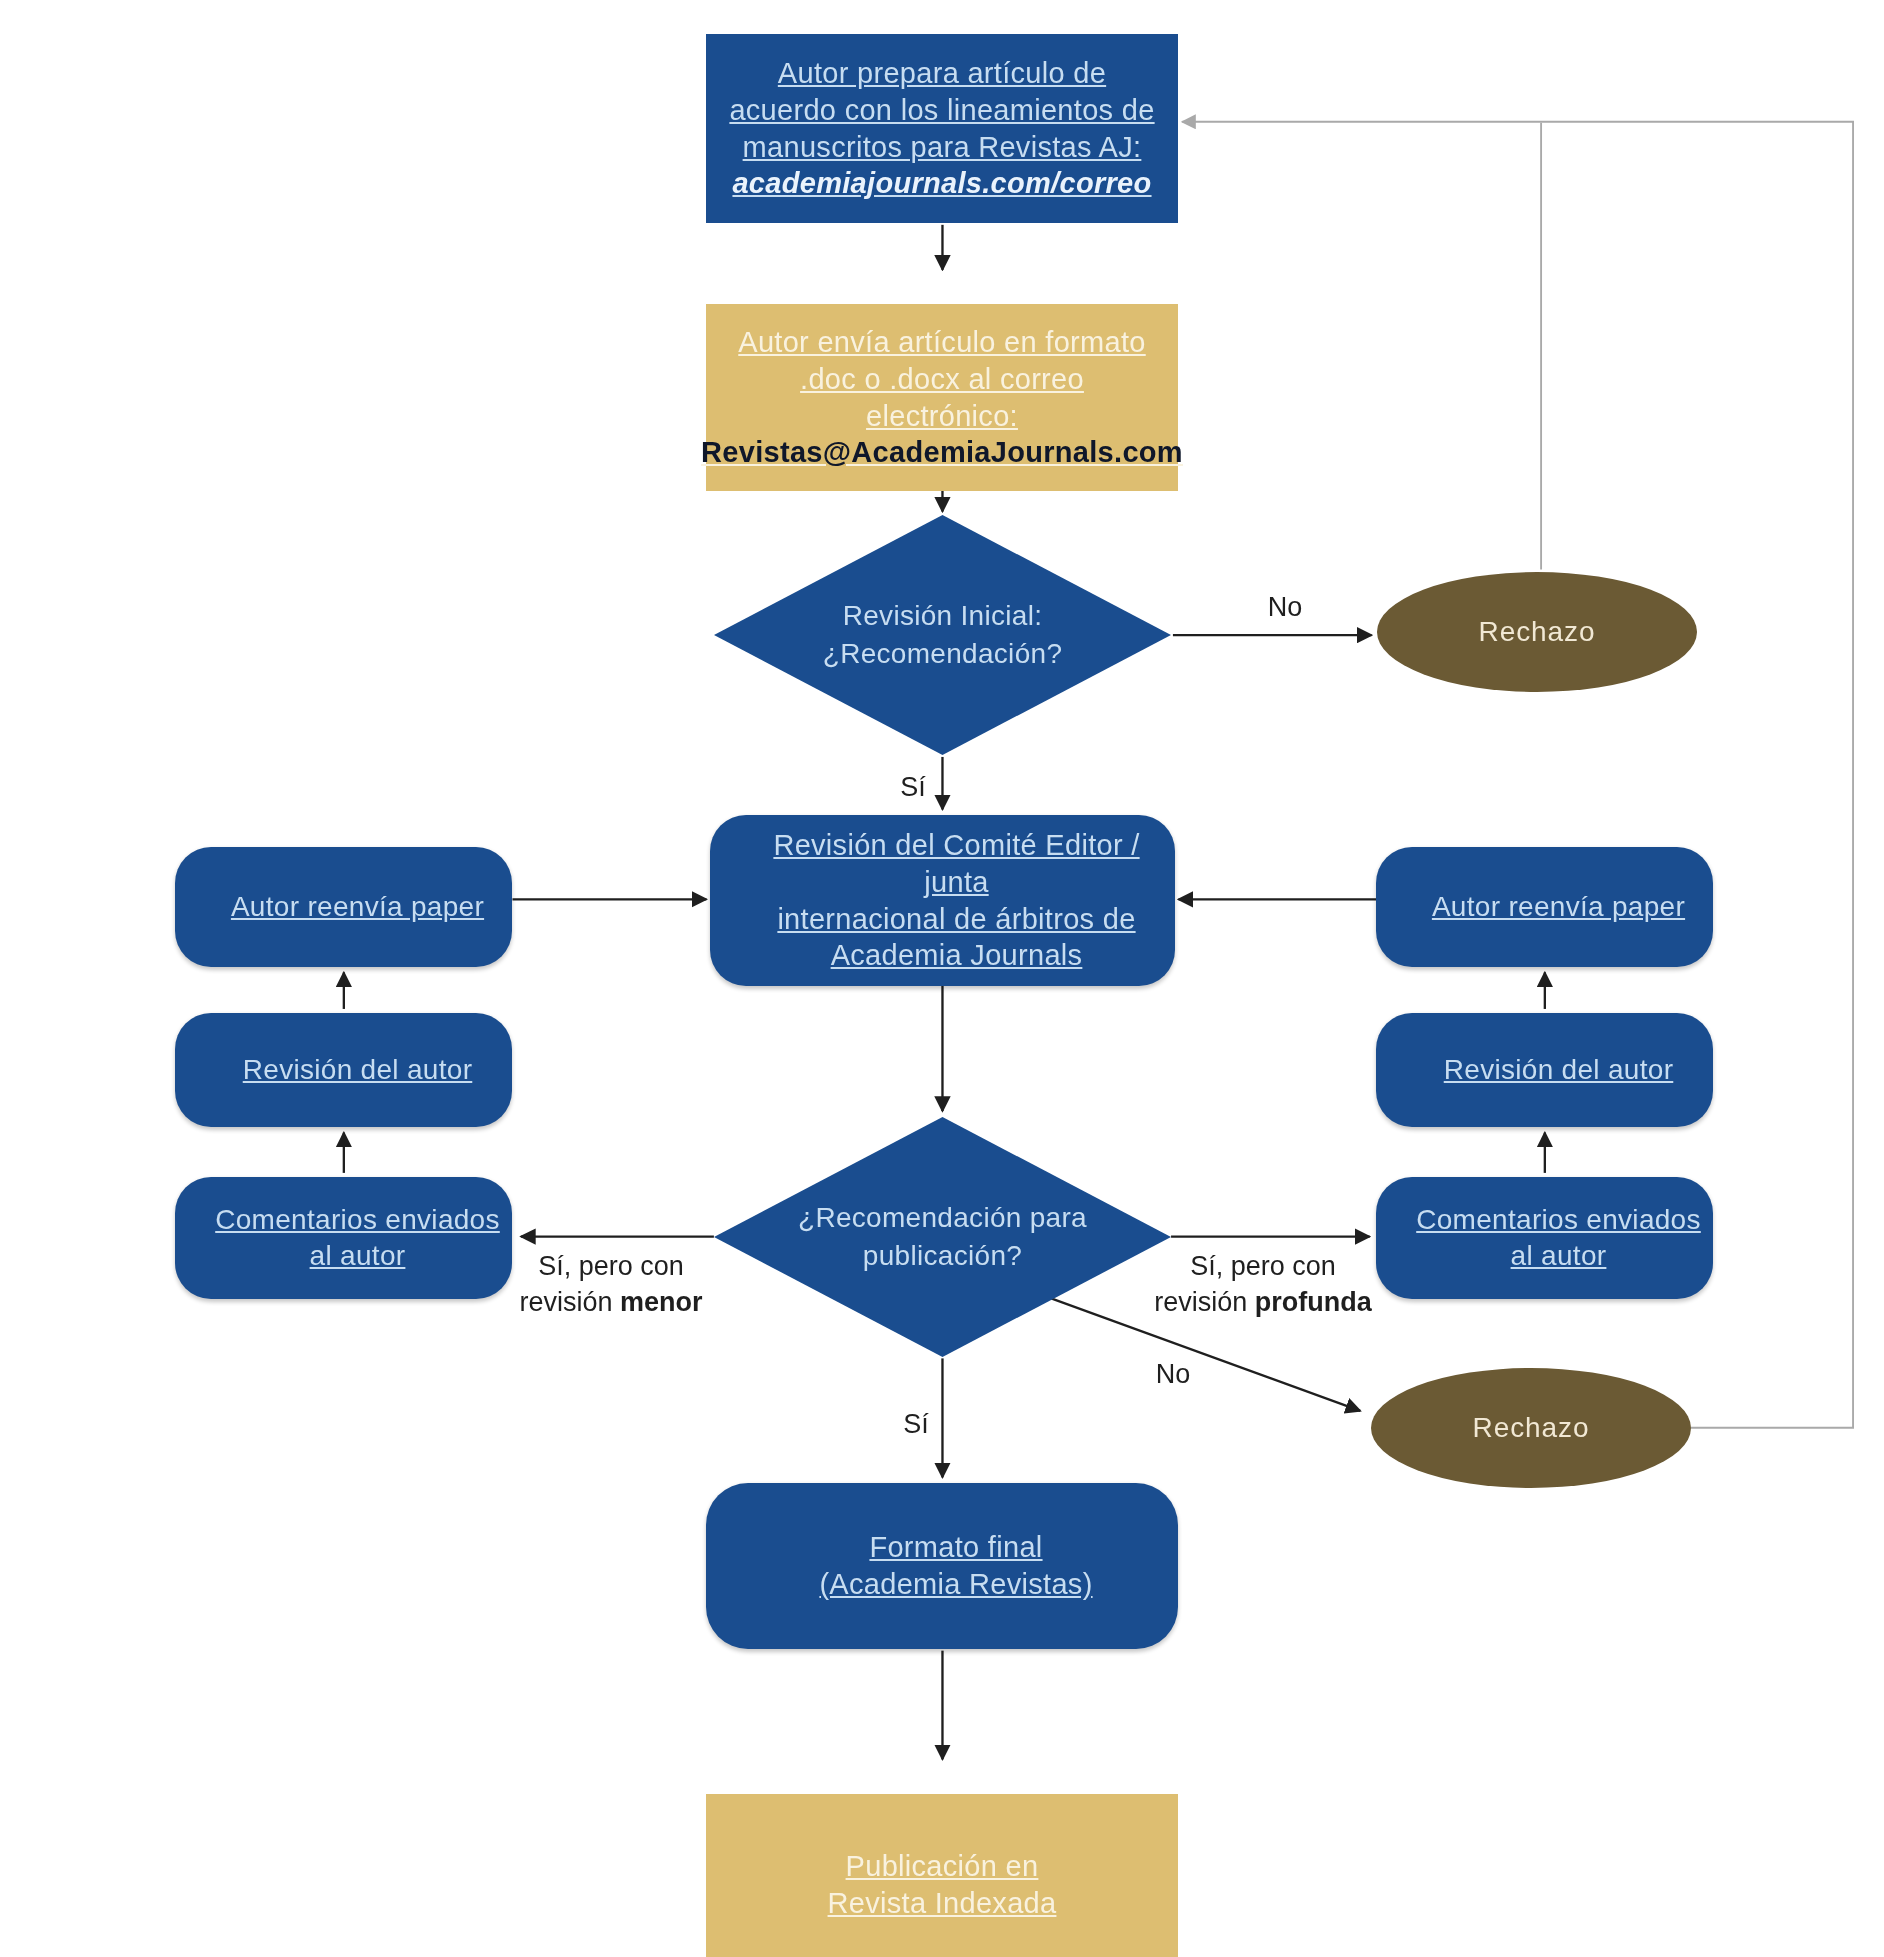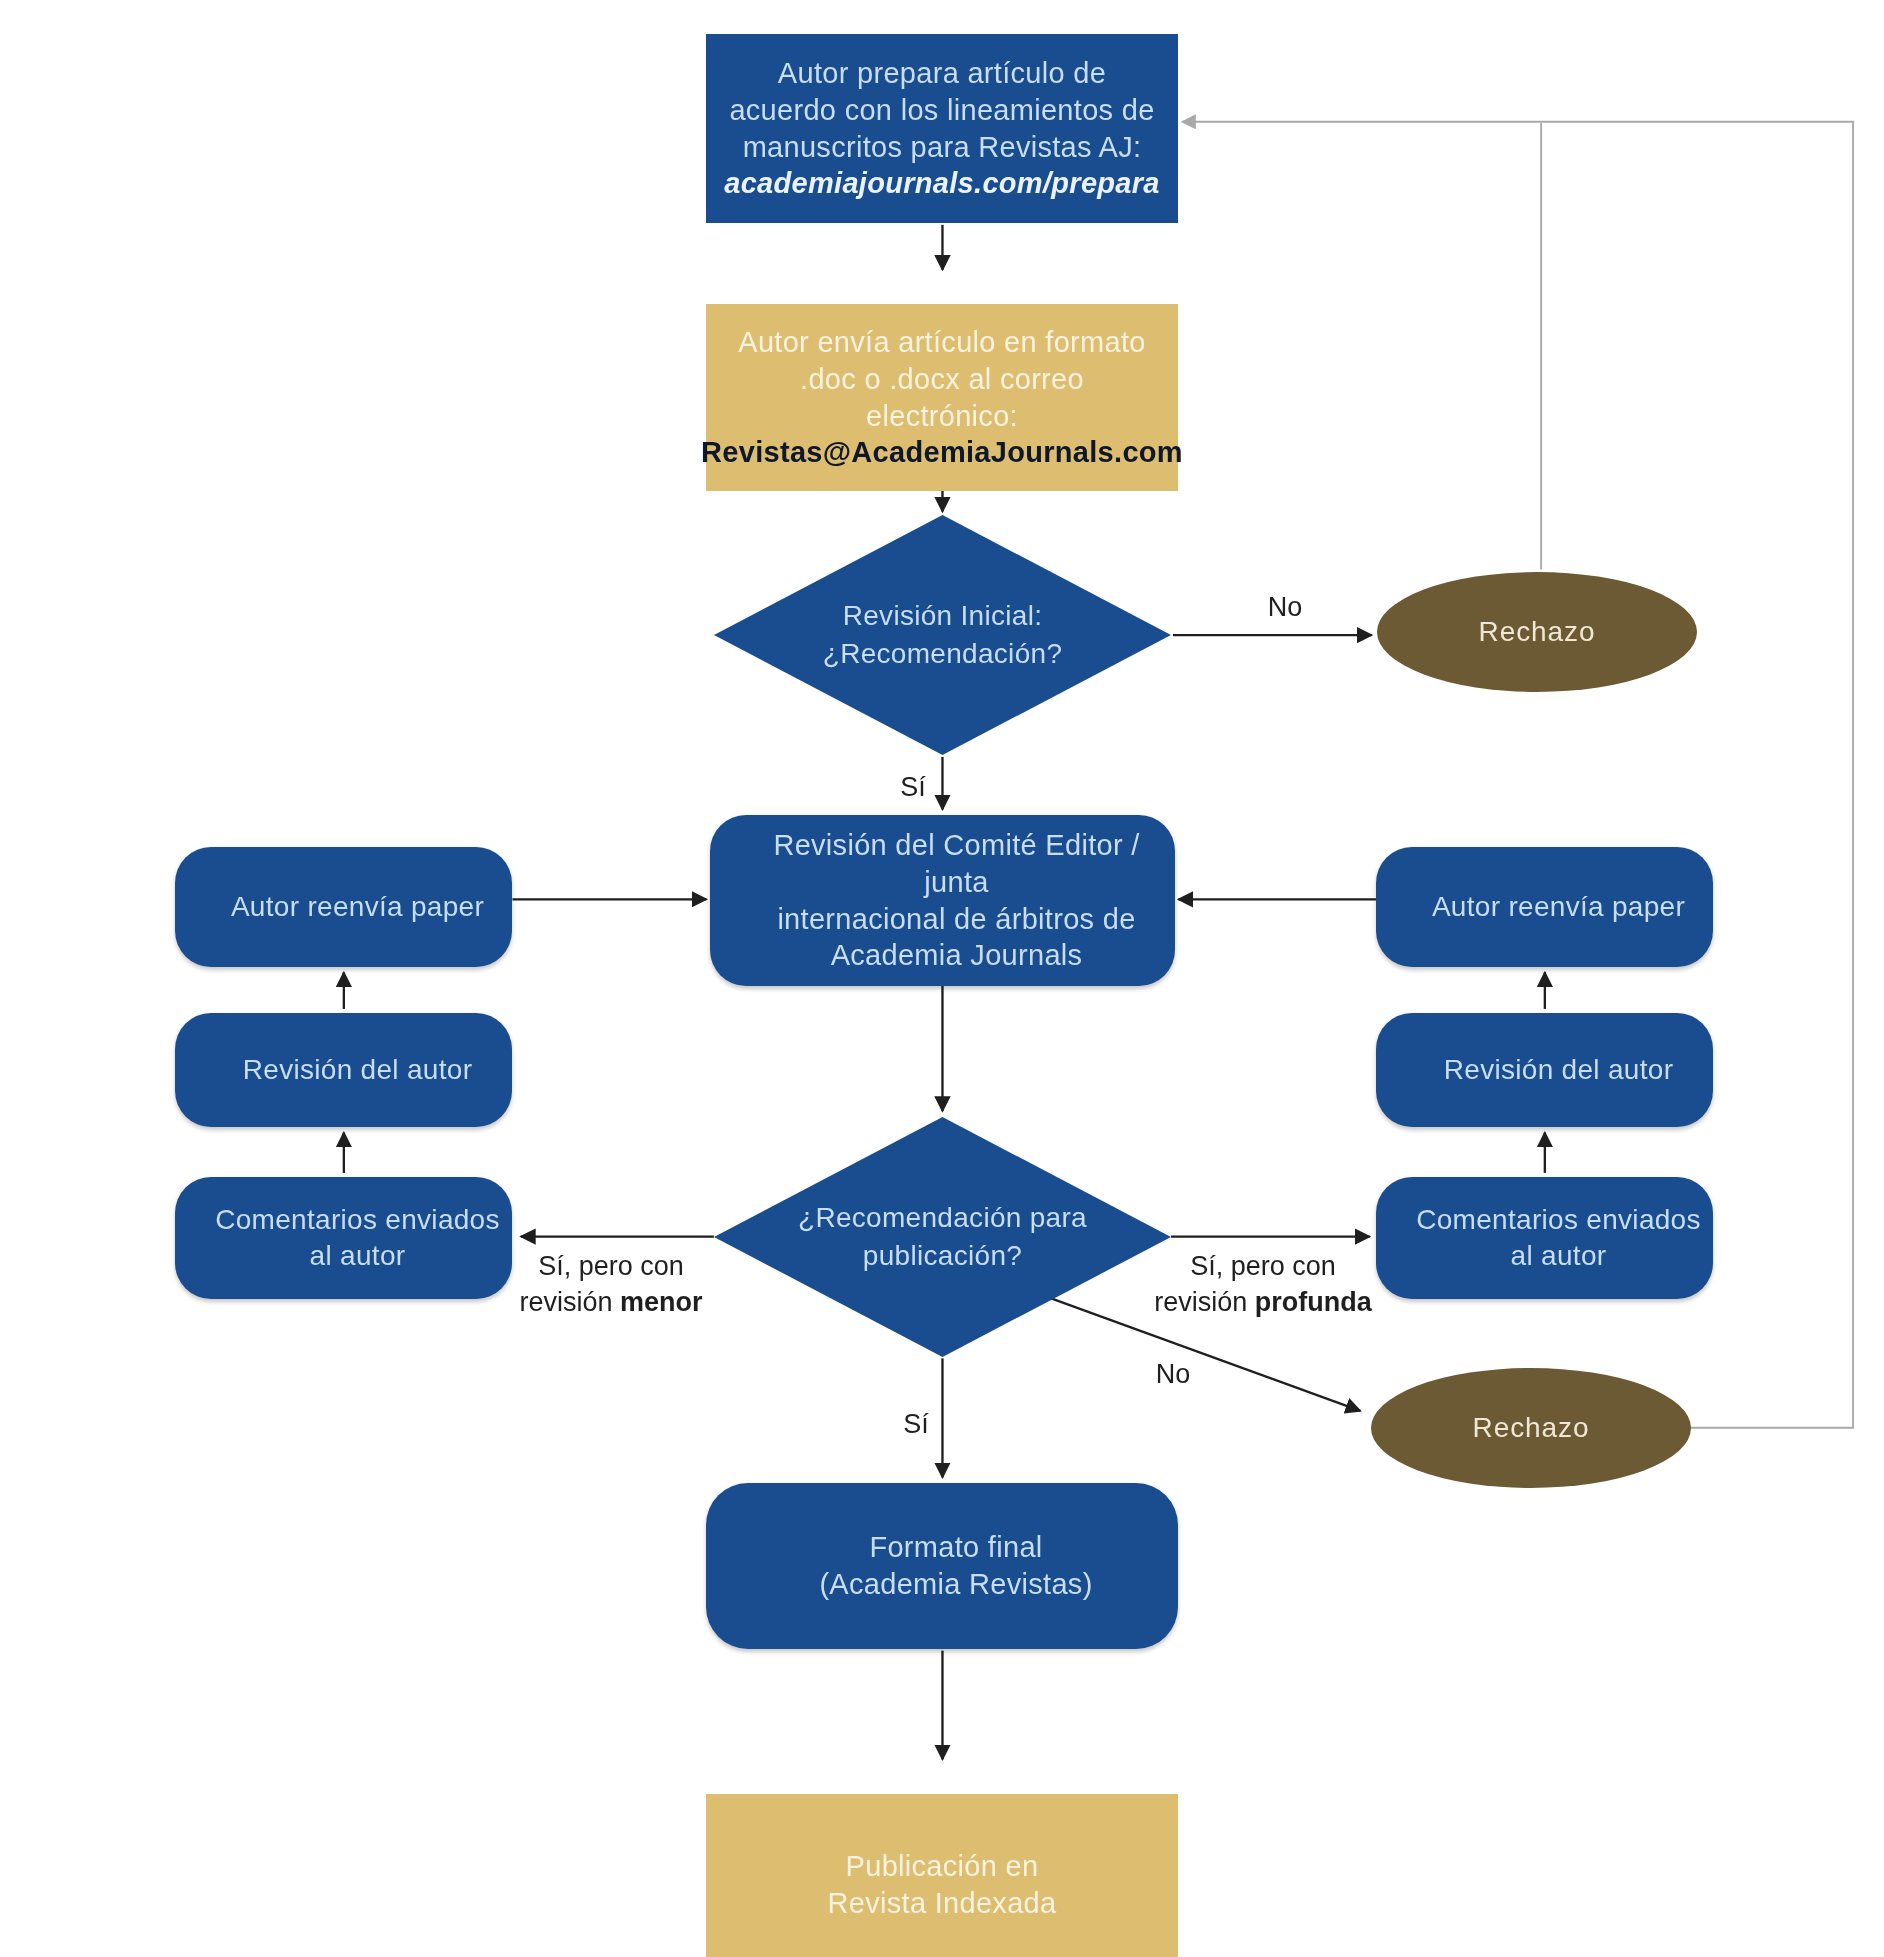--- a/index.html
+++ b/index.html
@@ -8,21 +8,21 @@
     --gold-text:#f9f2df; --brown-text:#f1e8d4;
     --ink:#1f1f1f; --line-gray:#a9a9a9; --bg:#ffffff;
   }
   html,body{margin:0;padding:0;background:var(--bg);}
   body{font-family:"Liberation Sans","DejaVu Sans",sans-serif;}
   .canvas{position:relative;width:1884px;height:1957px;background:var(--bg);overflow:hidden;}
   .layer{position:absolute;left:0;top:0;width:1884px;height:1957px;}
   svg.layer{pointer-events:none;}
 
   .node{position:absolute;display:flex;align-items:center;justify-content:center;
-        text-align:center;box-sizing:border-box;}
+        text-align:center;box-sizing:border-box;text-decoration:underline;}
   .rect{border-radius:0;}
   .round{border-radius:36px;box-shadow:0 2.8px 4.7px rgba(0,0,0,.22);padding-left:28px;}
   .blue{background:var(--blue);color:var(--blue-text);}
   .gold{background:var(--gold);color:var(--gold-text);margin-top:29px;}
   .node-text{font-size:29px;line-height:1.27;letter-spacing:0.3px;}
   .side .node-text{font-size:28px;}
   .pre{white-space:pre-line;}
   .hl{display:block;font-weight:bold;color:var(--blue-text-bright);}
   .gold .hl{color:#0f172a;}
   .italic{font-style:italic;}
@@ -78,21 +78,21 @@
     <path d="M367 1077 V1038" fill="none" style="stroke:var(--ink,#1f1f1f)" stroke-width="2.5" marker-end="url(#arrB)"></path>
     <path d="M1649 1252 V1209" fill="none" style="stroke:var(--ink,#1f1f1f)" stroke-width="2.5" marker-end="url(#arrB)"></path>
     <path d="M1649 1077 V1038" fill="none" style="stroke:var(--ink,#1f1f1f)" stroke-width="2.5" marker-end="url(#arrB)"></path>
   </svg>
 
   <div class="node rect blue" style="left:706px;top:34px;width:472px;height:189px;">
     <div class="node-text">
       <span class="pre">Autor prepara artículo de
 acuerdo con los lineamientos de
 manuscritos para Revistas AJ:</span>
-      <span class="hl italic">academiajournals.com/prepara</span>
+      <span class="hl italic">academiajournals.com/correo</span>
     </div>
   </div>
 
   <div class="node rect gold" style="left:706px;top:275px;width:472px;height:187px;">
     <div class="node-text">
       <span class="pre">Autor envía artículo en formato
 .doc o .docx al correo
 electrónico:</span>
       <span class="hl">Revistas@AcademiaJournals.com</span>
     </div>

